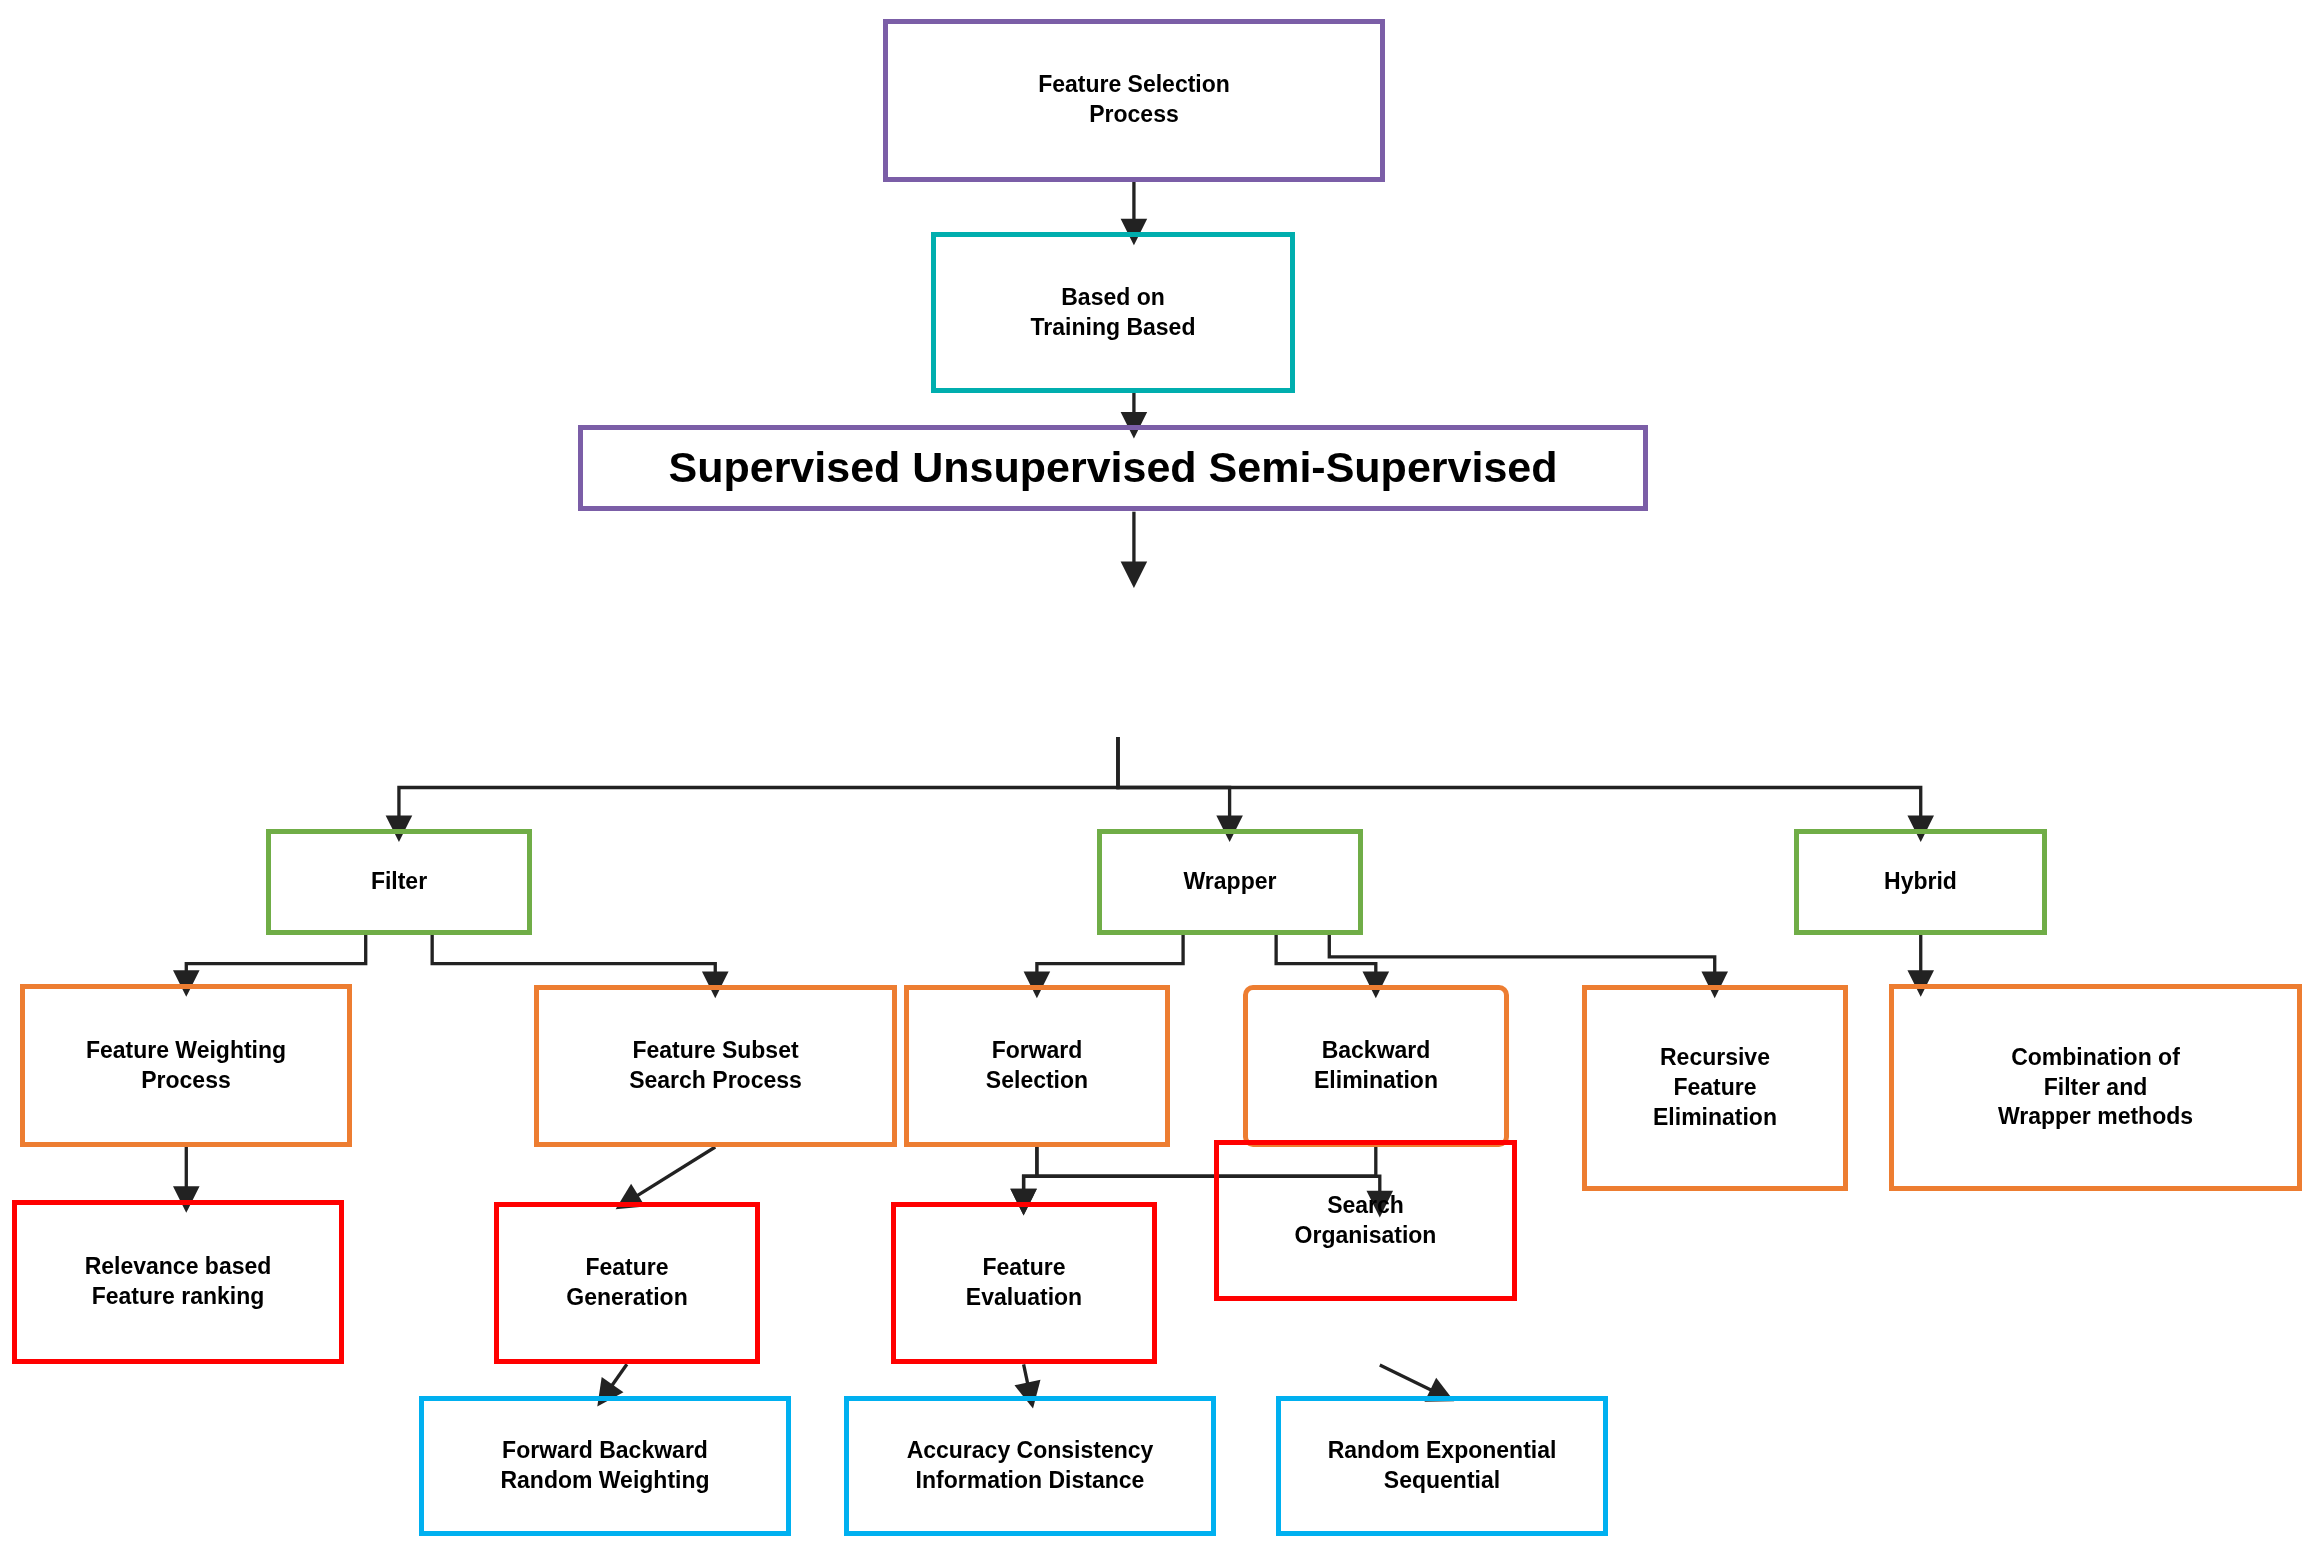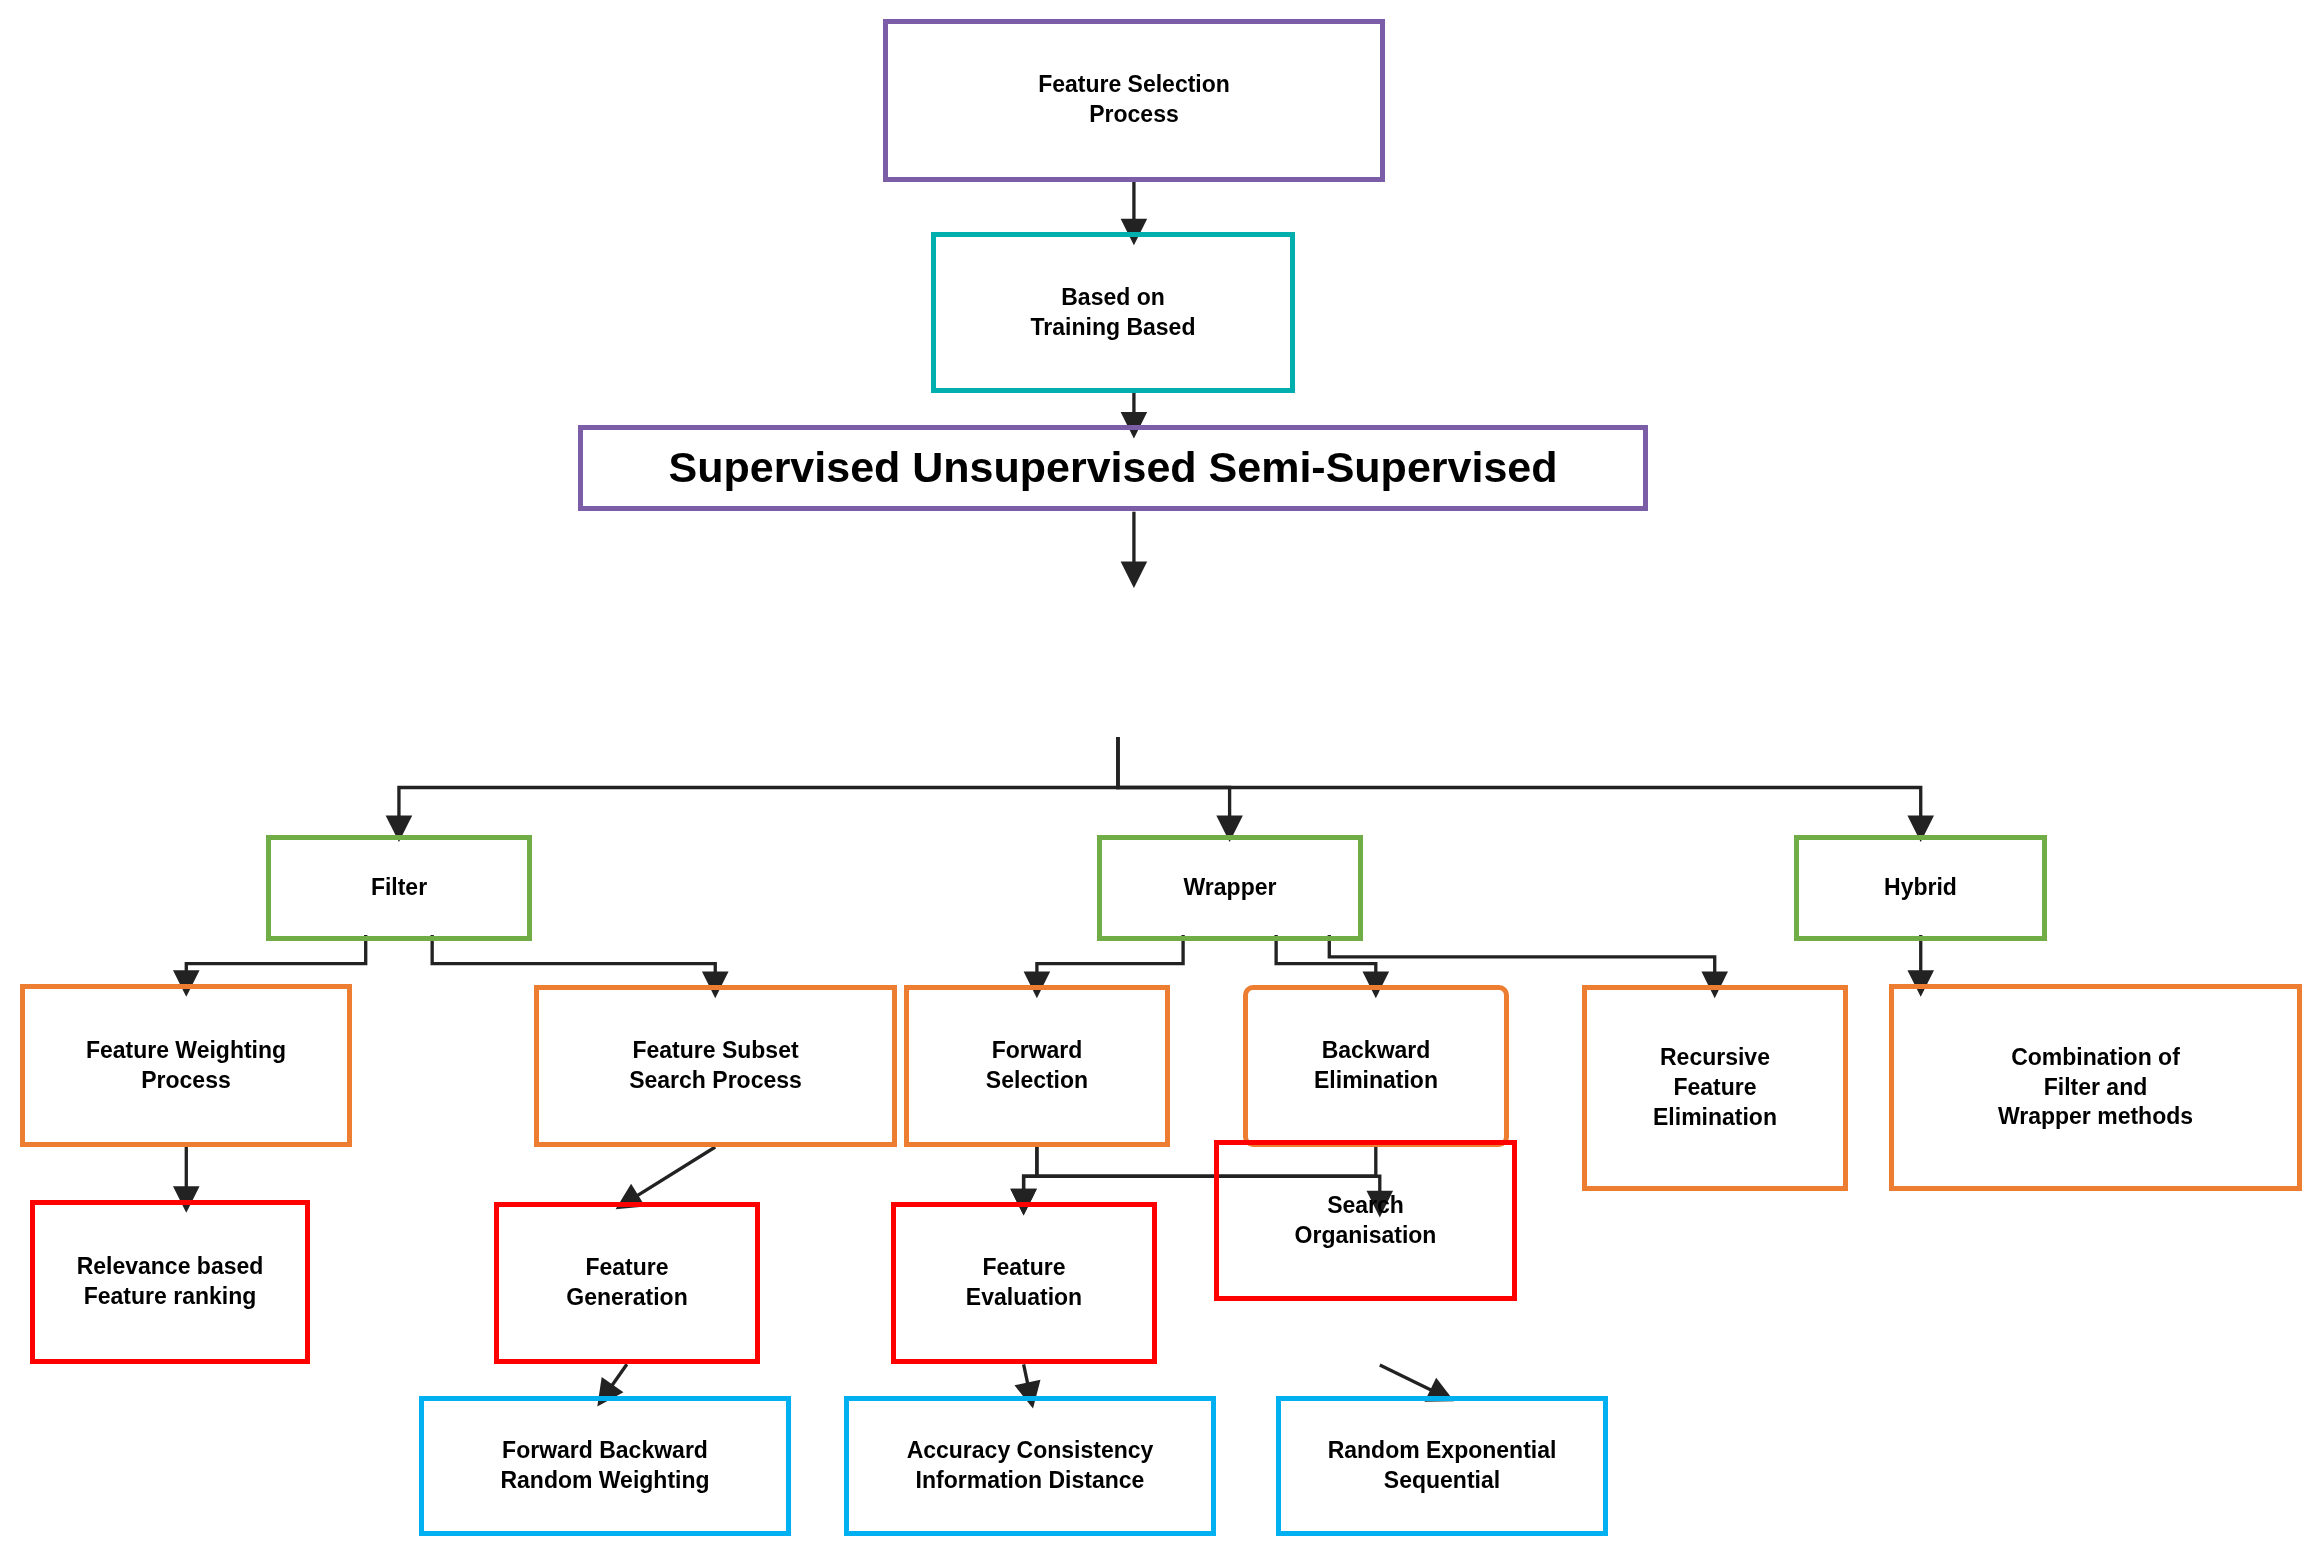--- a/index.html
+++ b/index.html
@@ -28,21 +28,21 @@
       font-size: 23px;
       font-weight: bold;
       padding: 13.3px 20px;
       line-height: 1.3;
     }
 
     
     .border-purple { border: 5.3px solid #7B5EA7; }
     .border-teal   { border: 5.3px solid #00AEAE; }
     .border-blue   { border: 5.3px solid #4472C4; }
-    .border-green  { border: 5.3px solid #70AD47; margin-top: 6px; }
+    .border-green  { border: 5.3px solid #70AD47; }
     .border-orange { border: 5.3px solid #ED7D31; }
     .border-red    { border: 5.3px solid #FF0000; }
     .border-cyan   { border: 5.3px solid #00B0F0; }
 
     svg.lines {
       position: absolute;
       top: 0; left: 0;
       width: 100%;
       height: 100%;
       overflow: visible;
@@ -165,21 +165,21 @@
 Feature
 Elimination</span>
   </div>
 
   <div class="node border-orange" style="left:1889px; top:984px; width:413px; height:207px;">
     <span style="white-space:pre-line;">Combination of
 Filter and
 Wrapper methods</span>
   </div>
 
-  <div class="node border-red" style="left:30px; top:1200px; width:280px; height:164px;">
+  <div class="node border-red" style="left:12px; top:1200px; width:332px; height:164px;">
     <span style="white-space:pre-line;">Relevance based
 Feature ranking</span>
   </div>
 
   <div class="node border-red" style="left:494px; top:1202px; width:266px; height:162px;">
     <span style="white-space:pre-line;">Feature
 Generation</span>
   </div>
 
   <div class="node border-red" style="left:891px; top:1202px; width:266px; height:162px;">

